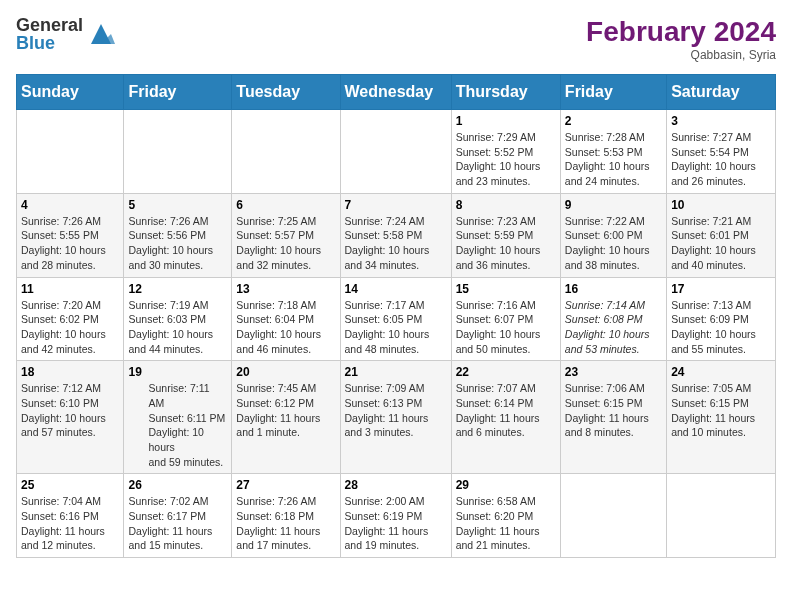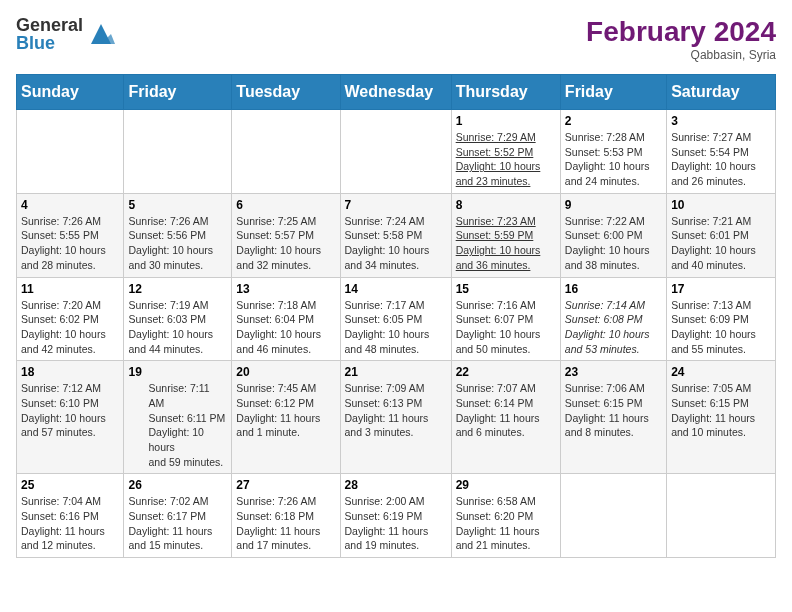--- a/index.html
+++ b/index.html
@@ -123,21 +123,21 @@
       </tr>
   </thead>
   <tbody id="calendar-body">
   <tr>
         <td class="empty-cell"></td>
         <td class="empty-cell"></td>
         <td class="empty-cell"></td>
         <td class="empty-cell"></td>
         <td>
           <div class="day-num">1</div>
-          <div class="day-info" style="white-space: pre-line; text-decoration: underline;">Sunrise: 7:29 AM
+          <div class="day-info" style="white-space: pre-line;">Sunrise: 7:29 AM
 Sunset: 5:52 PM
 Daylight: 10 hours
 and 23 minutes.</div>
         </td>
         <td>
           <div class="day-num">2</div>
           <div class="day-info" style="white-space: pre-line;">Sunrise: 7:28 AM
 Sunset: 5:53 PM
 Daylight: 10 hours
 and 24 minutes.</div>
@@ -174,21 +174,21 @@
         </td>
         <td>
           <div class="day-num">7</div>
           <div class="day-info" style="white-space: pre-line;">Sunrise: 7:24 AM
 Sunset: 5:58 PM
 Daylight: 10 hours
 and 34 minutes.</div>
         </td>
         <td>
           <div class="day-num">8</div>
-          <div class="day-info" style="white-space: pre-line; text-decoration: underline;">Sunrise: 7:23 AM
+          <div class="day-info" style="white-space: pre-line;">Sunrise: 7:23 AM
 Sunset: 5:59 PM
 Daylight: 10 hours
 and 36 minutes.</div>
         </td>
         <td>
           <div class="day-num">9</div>
           <div class="day-info" style="white-space: pre-line;">Sunrise: 7:22 AM
 Sunset: 6:00 PM
 Daylight: 10 hours
 and 38 minutes.</div>

